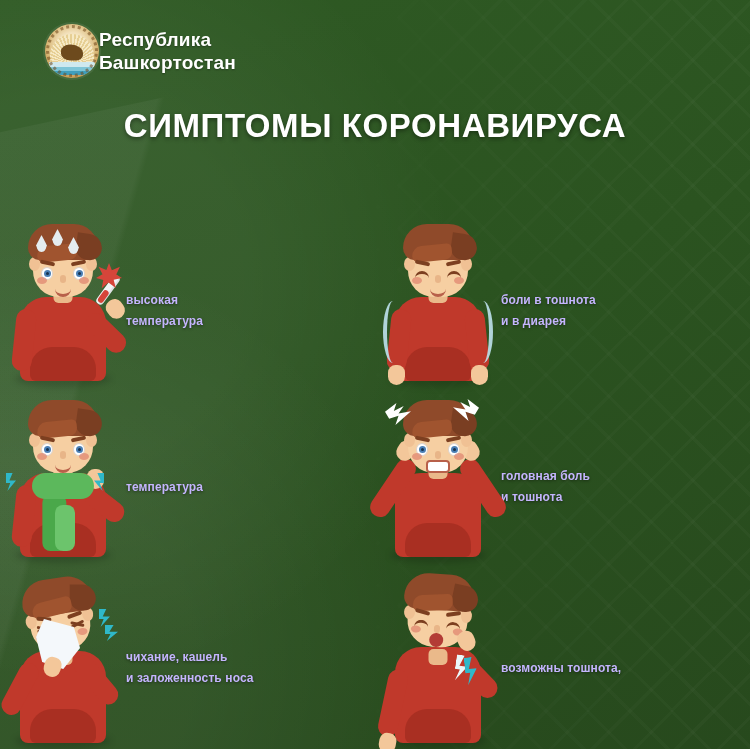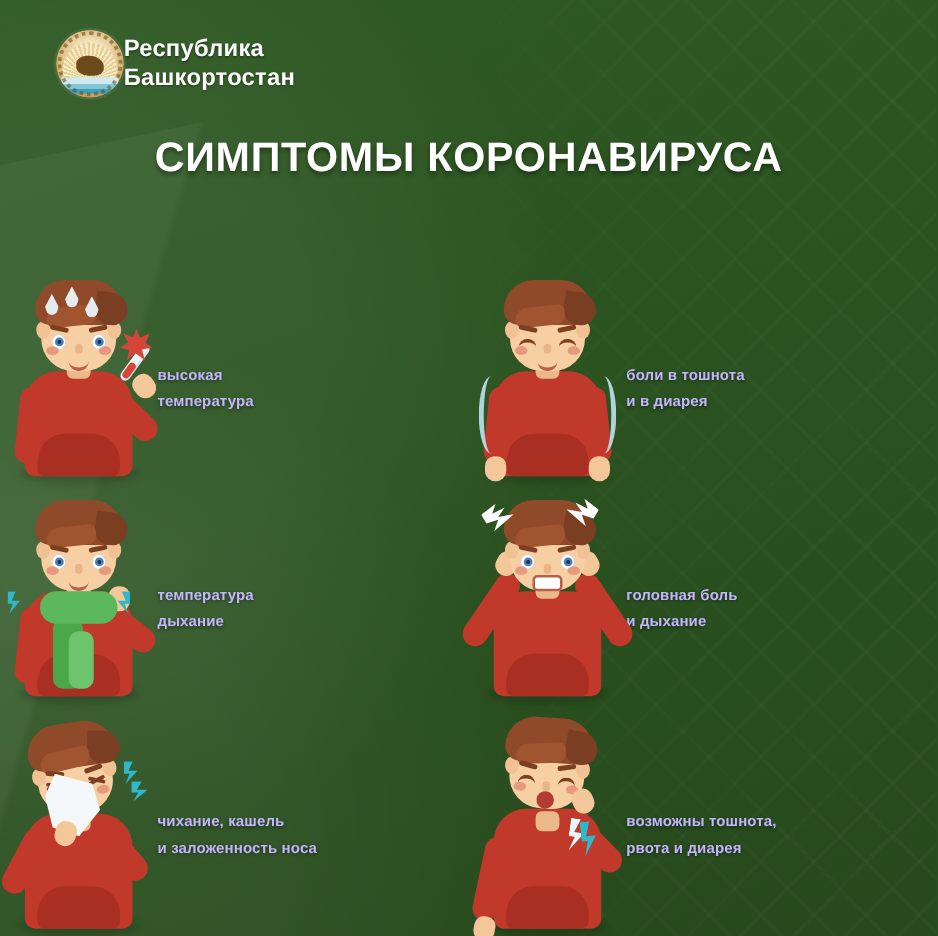--- a/index.html
+++ b/index.html
@@ -380,21 +380,20 @@
               <div class="cheek r"></div>
             <div class="nose"></div>
             <div class="mouth-sad"></div>
           </div>
           <div class="zig" style="left:6px;bottom:66px;width:10px;height:18px;"></div>
           <div class="zig" style="right:22px;bottom:66px;width:10px;height:18px;transform:scaleX(-1);"></div>
         </div>
       </div>
       <div class="caption">
         <span class="ln">температура</span>
-        <span class="ln">дыхание</span>
       </div>
     </div>
 
     <div class="cell">
       <div class="figure">
         <div class="ch">
           <div class="shadow-oval"></div>
           <div class="body"></div>
           <div class="arm-l" style="left:8px;height:66px;bottom:36px;transform:rotate(34deg);"></div>
           <div class="arm-r" style="right:8px;height:66px;bottom:36px;transform:rotate(-34deg);"></div>
@@ -418,21 +417,21 @@
               <div class="cheek r"></div>
             <div class="nose"></div>
             <div class="mouth-grit"></div>
           </div>
           <div class="bolt" style="left:10px;top:-4px;"></div>
           <div class="bolt" style="right:22px;top:-8px;transform:scaleX(-1);"></div>
         </div>
       </div>
       <div class="caption">
         <span class="ln">головная боль</span>
-        <span class="ln">и дыхание</span>
+        <span class="ln">и тошнота</span>
       </div>
     </div>
 
     <div class="cell r3">
       <div class="figure">
         <div class="ch">
           <div class="shadow-oval"></div>
           <div class="body" style="height:92px;"></div>
           <div class="arm-l" style="left:10px;height:56px;bottom:26px;transform:rotate(28deg);"></div>
           <div class="arm-r" style="right:20px;height:58px;bottom:34px;transform:rotate(-40deg);"></div>
@@ -485,18 +484,17 @@
               <div class="cheek r"></div>
             <div class="nose"></div>
             <div class="mouth-open"></div>
           </div>
           <div class="zig w" style="right:34px;bottom:62px;width:12px;height:26px;transform:rotate(8deg);"></div>
           <div class="zig" style="right:24px;bottom:58px;width:12px;height:28px;transform:rotate(-6deg);"></div>
         </div>
       </div>
       <div class="caption">
         <span class="ln">возможны тошнота,</span>
-        <span class="ln">рвота и диарея</span>
       </div>
     </div>
 
   </div>
 </div>
 
 </body></html>

